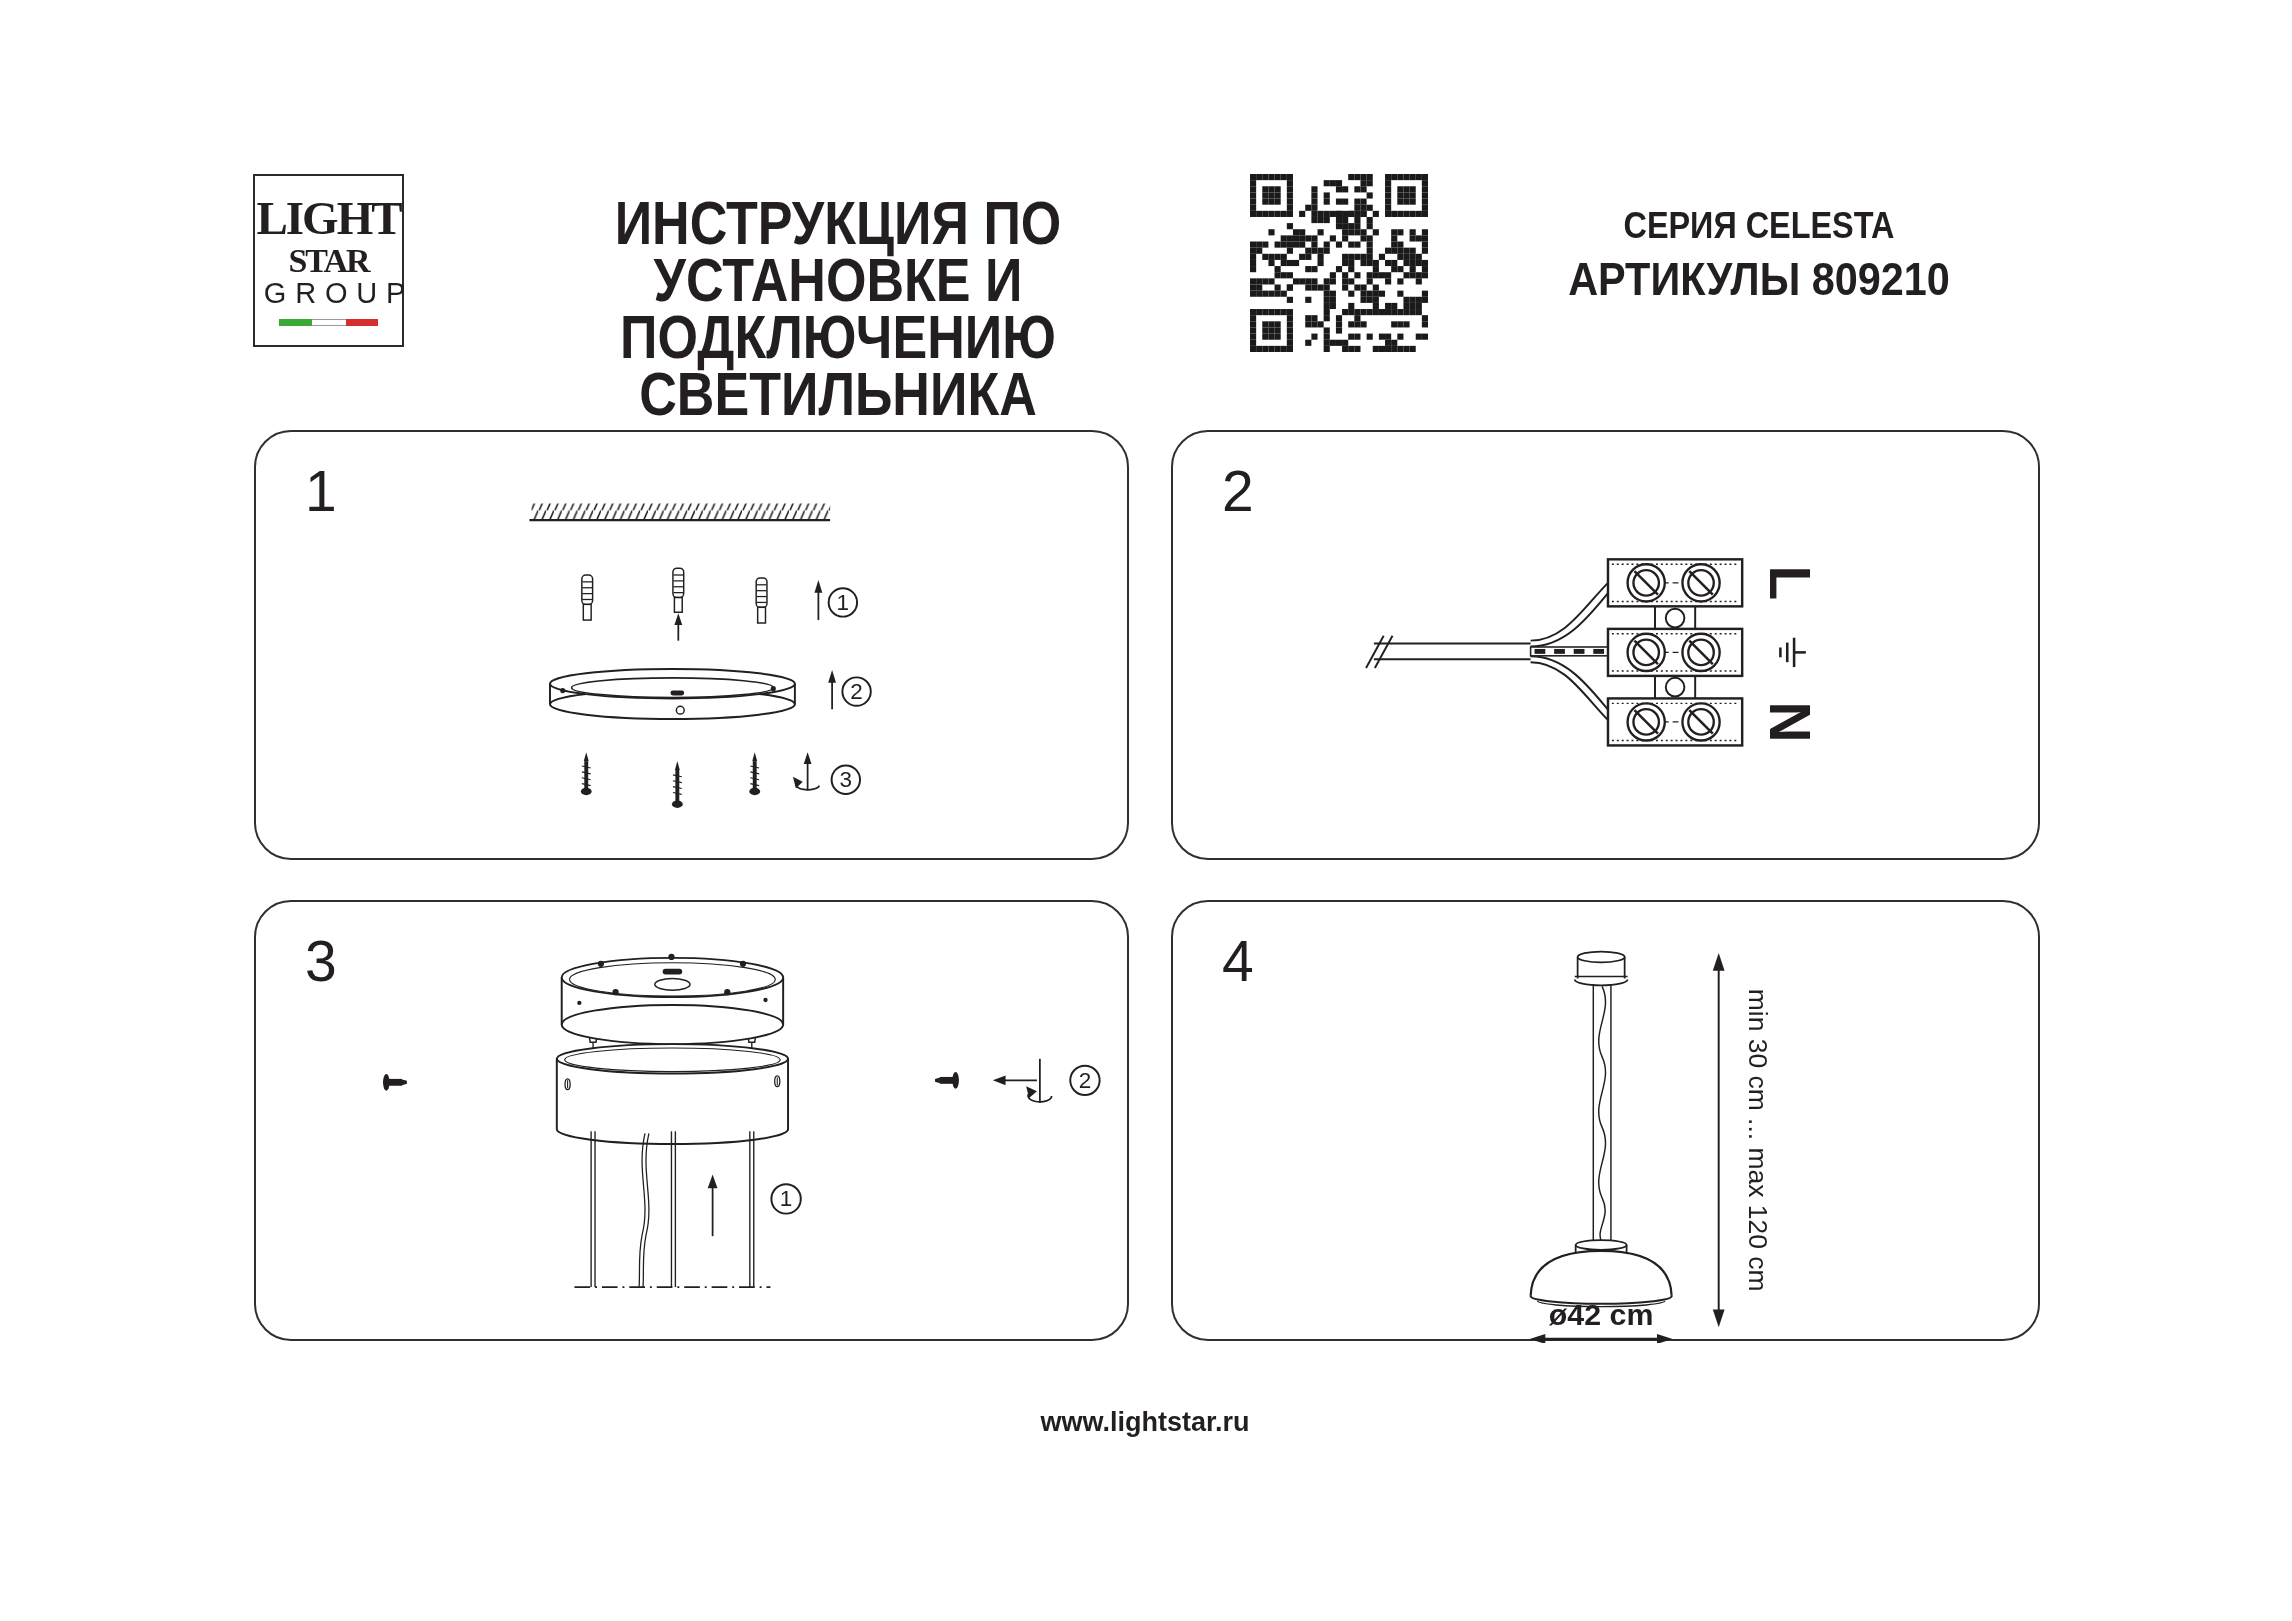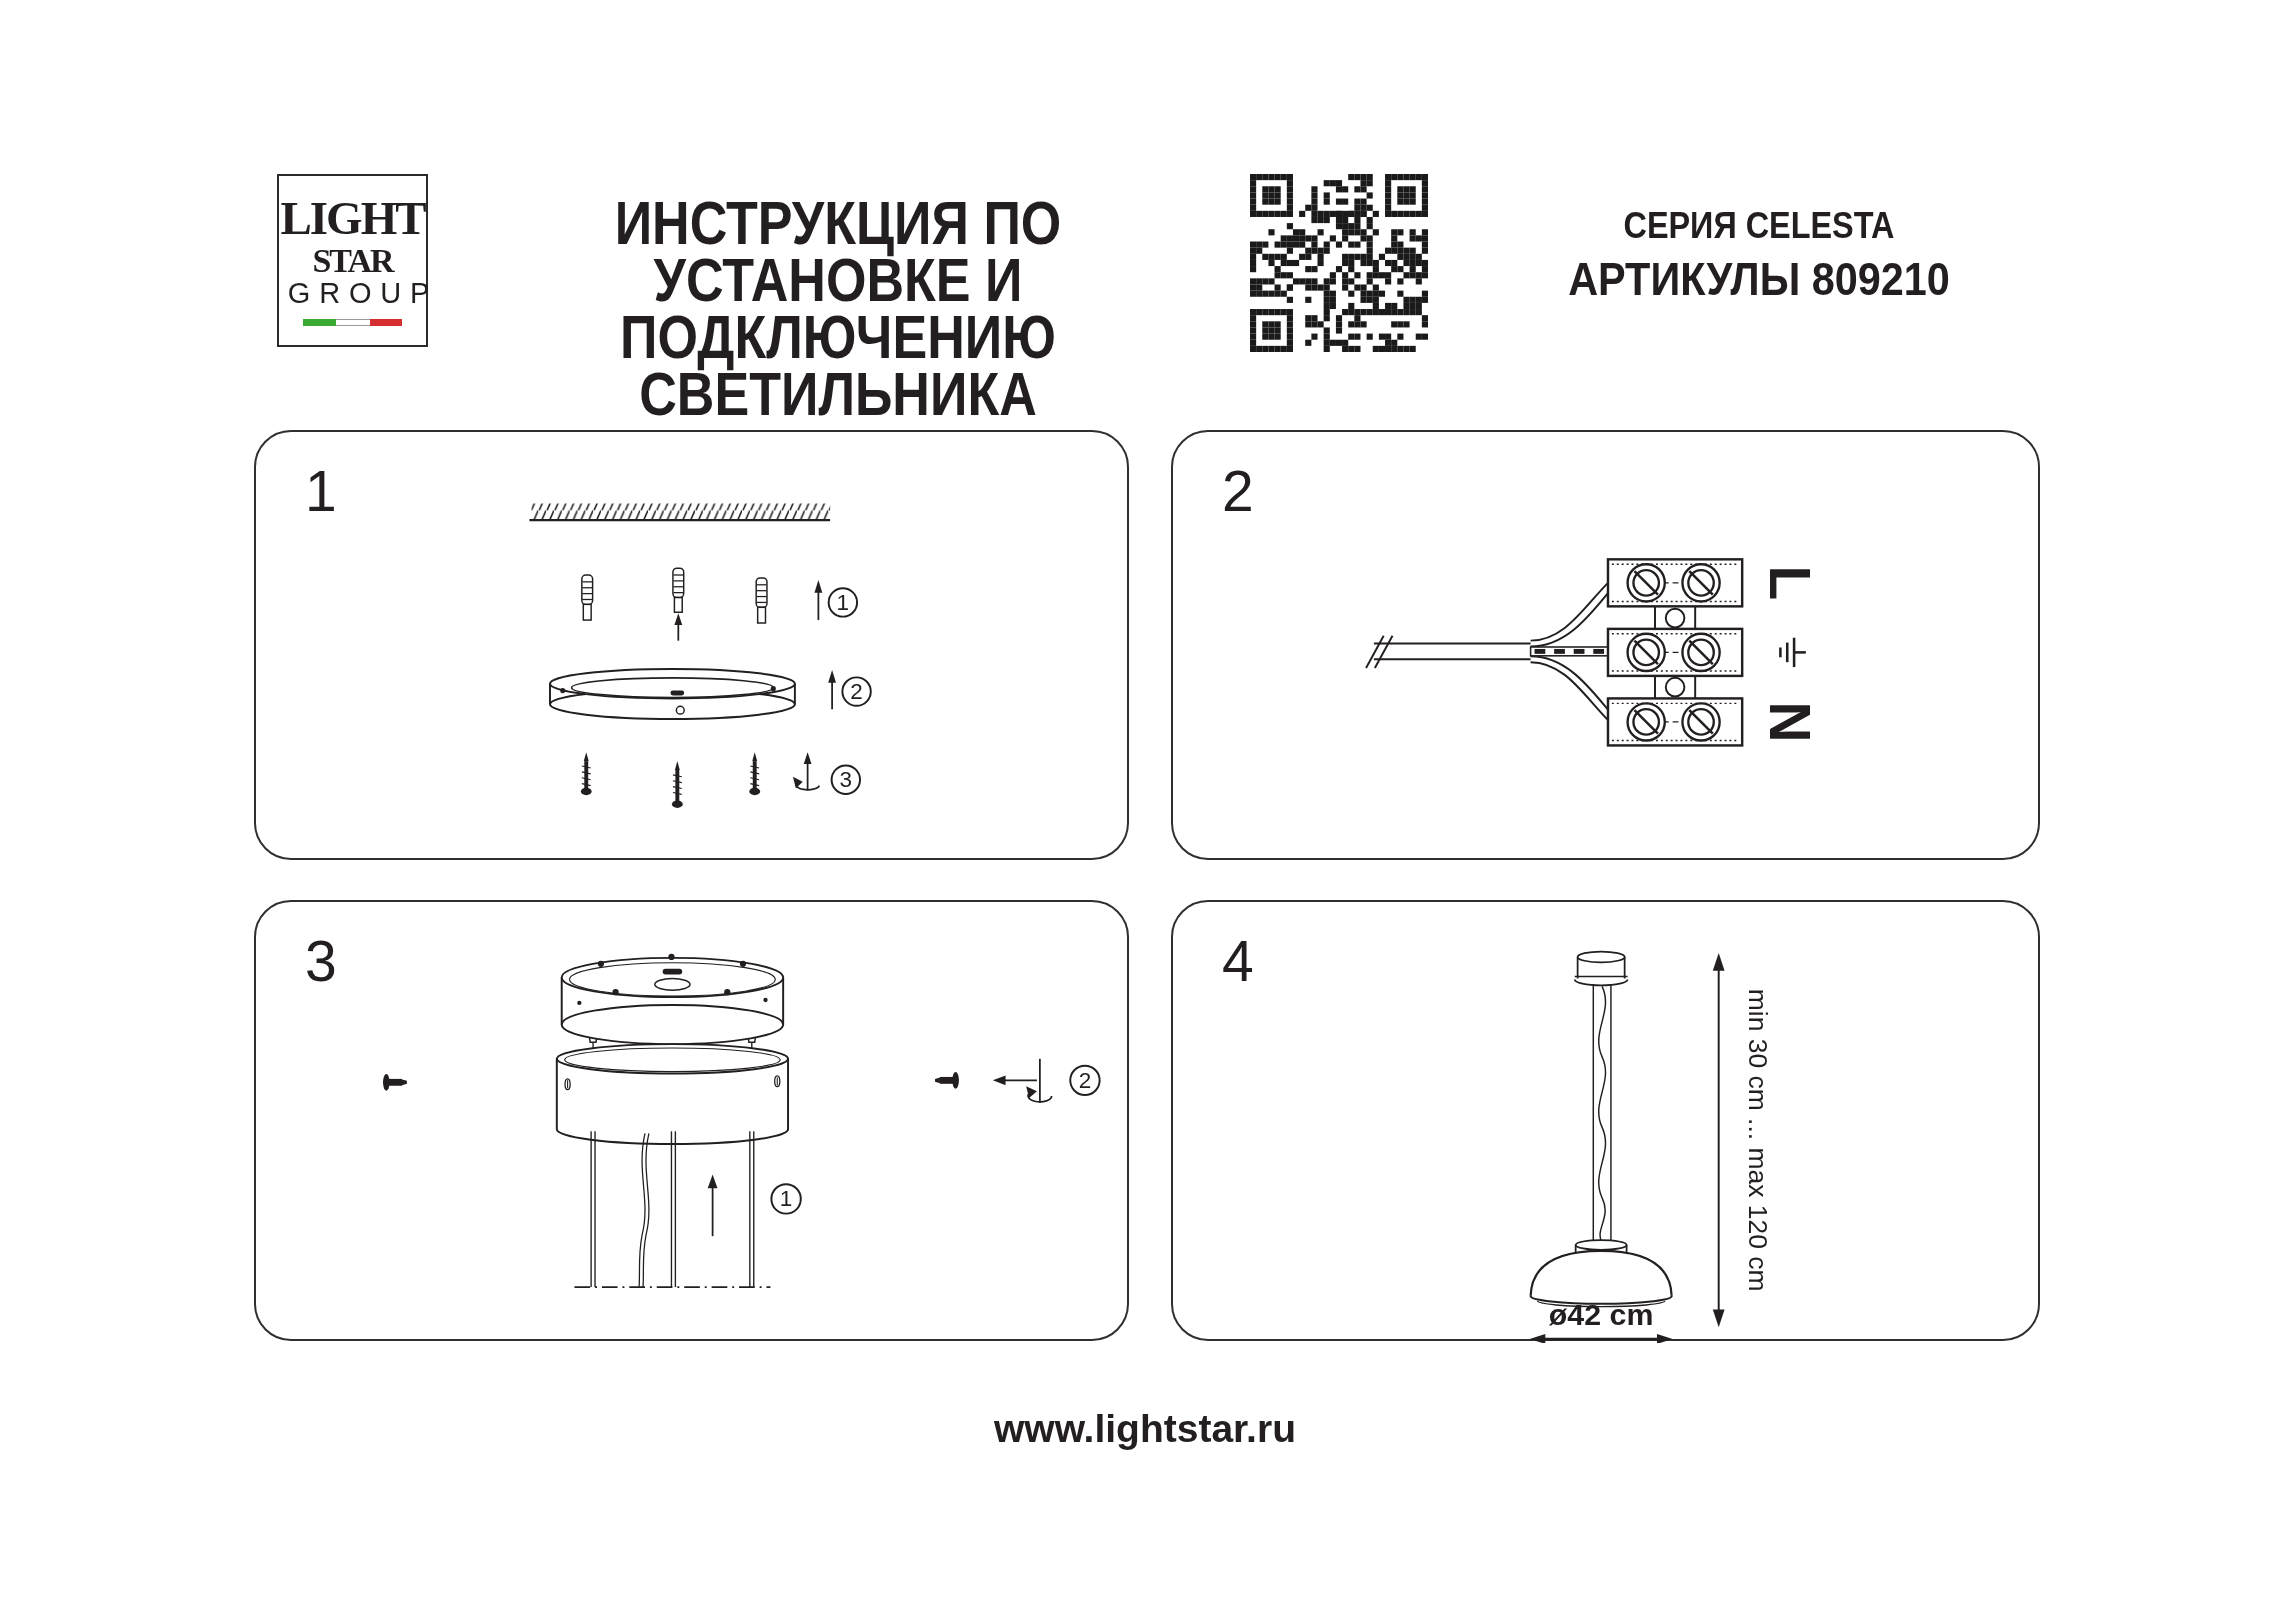--- a/index.html
+++ b/index.html
@@ -1,21 +1,21 @@
 <!DOCTYPE html>
 <html><head>
 <meta charset="utf-8">
 <style>
   html,body{margin:0;padding:0;background:#ffffff;}
   .page{position:relative;width:2293px;height:1621px;background:#ffffff;overflow:hidden;
         font-family:"Liberation Sans",sans-serif;color:#231f20;}
   .abs{position:absolute;}
   
   .logo-box{left:253px;top:174px;width:151px;height:173px;border:2px solid #2b2b2b;
-            box-sizing:border-box;text-align:center;margin-left:24px;}
+            box-sizing:border-box;text-align:center;}
   .logo-l1{margin-top:21.6px;font-family:"Liberation Serif",serif;font-weight:bold;
            font-size:47px;line-height:41px;letter-spacing:-2px;}
   .logo-l2{font-family:"Liberation Serif",serif;font-weight:bold;font-size:34px;
            line-height:43px;letter-spacing:-2px;}
   .logo-l3{font-size:29px;line-height:23.5px;letter-spacing:8.8px;text-indent:8.8px;font-weight:400;}
   .logo-flag{left:23.5px;top:143px;width:100px;height:6.9px;display:flex;}
   .flag-green{width:33px;height:6.9px;background:#3aaa35;}
   .flag-white{width:34px;height:4.9px;background:#ffffff;border-top:1px solid #9a9a9a;border-bottom:1px solid #9a9a9a;}
   .flag-red{width:32px;height:6.9px;background:#d62e2e;}
   .title{left:397px;top:194px;width:882px;text-align:center;font-weight:bold;
@@ -26,21 +26,21 @@
   .articles-line{font-weight:bold;font-size:46px;line-height:53px;margin-top:7.8px;}
   
   .panel{border:2.5px solid #2f2f2f;border-radius:37px;box-sizing:border-box;background:#fff;}
   .panel-number{position:absolute;left:49px;top:25.5px;font-size:57px;font-weight:400;color:#231f20;}
   .panel svg{position:absolute;left:0;top:0;}
   svg text{font-family:"Liberation Sans",sans-serif;fill:#231f20;}
   svg .ink{stroke:#231f20;fill:none;}
   svg .inkfill{fill:#231f20;stroke:none;}
   svg .wfill{fill:#ffffff;stroke:#231f20;}
   .badge-num{font-size:23px;}
-  .footer-url{left:949px;top:1407px;width:392px;text-align:center;font-size:39px;font-weight:bold;}
+  .footer-url{left:949px;top:1407px;width:392px;text-align:center;font-size:27px;font-weight:bold;}
 </style>
 </head>
 <body>
 
 <div class="page">
 
   <div class="abs logo-box">
     <div class="logo-l1">LIGHT</div>
     <div class="logo-l2">STAR</div>
     <div class="logo-l3">GROUP</div>

